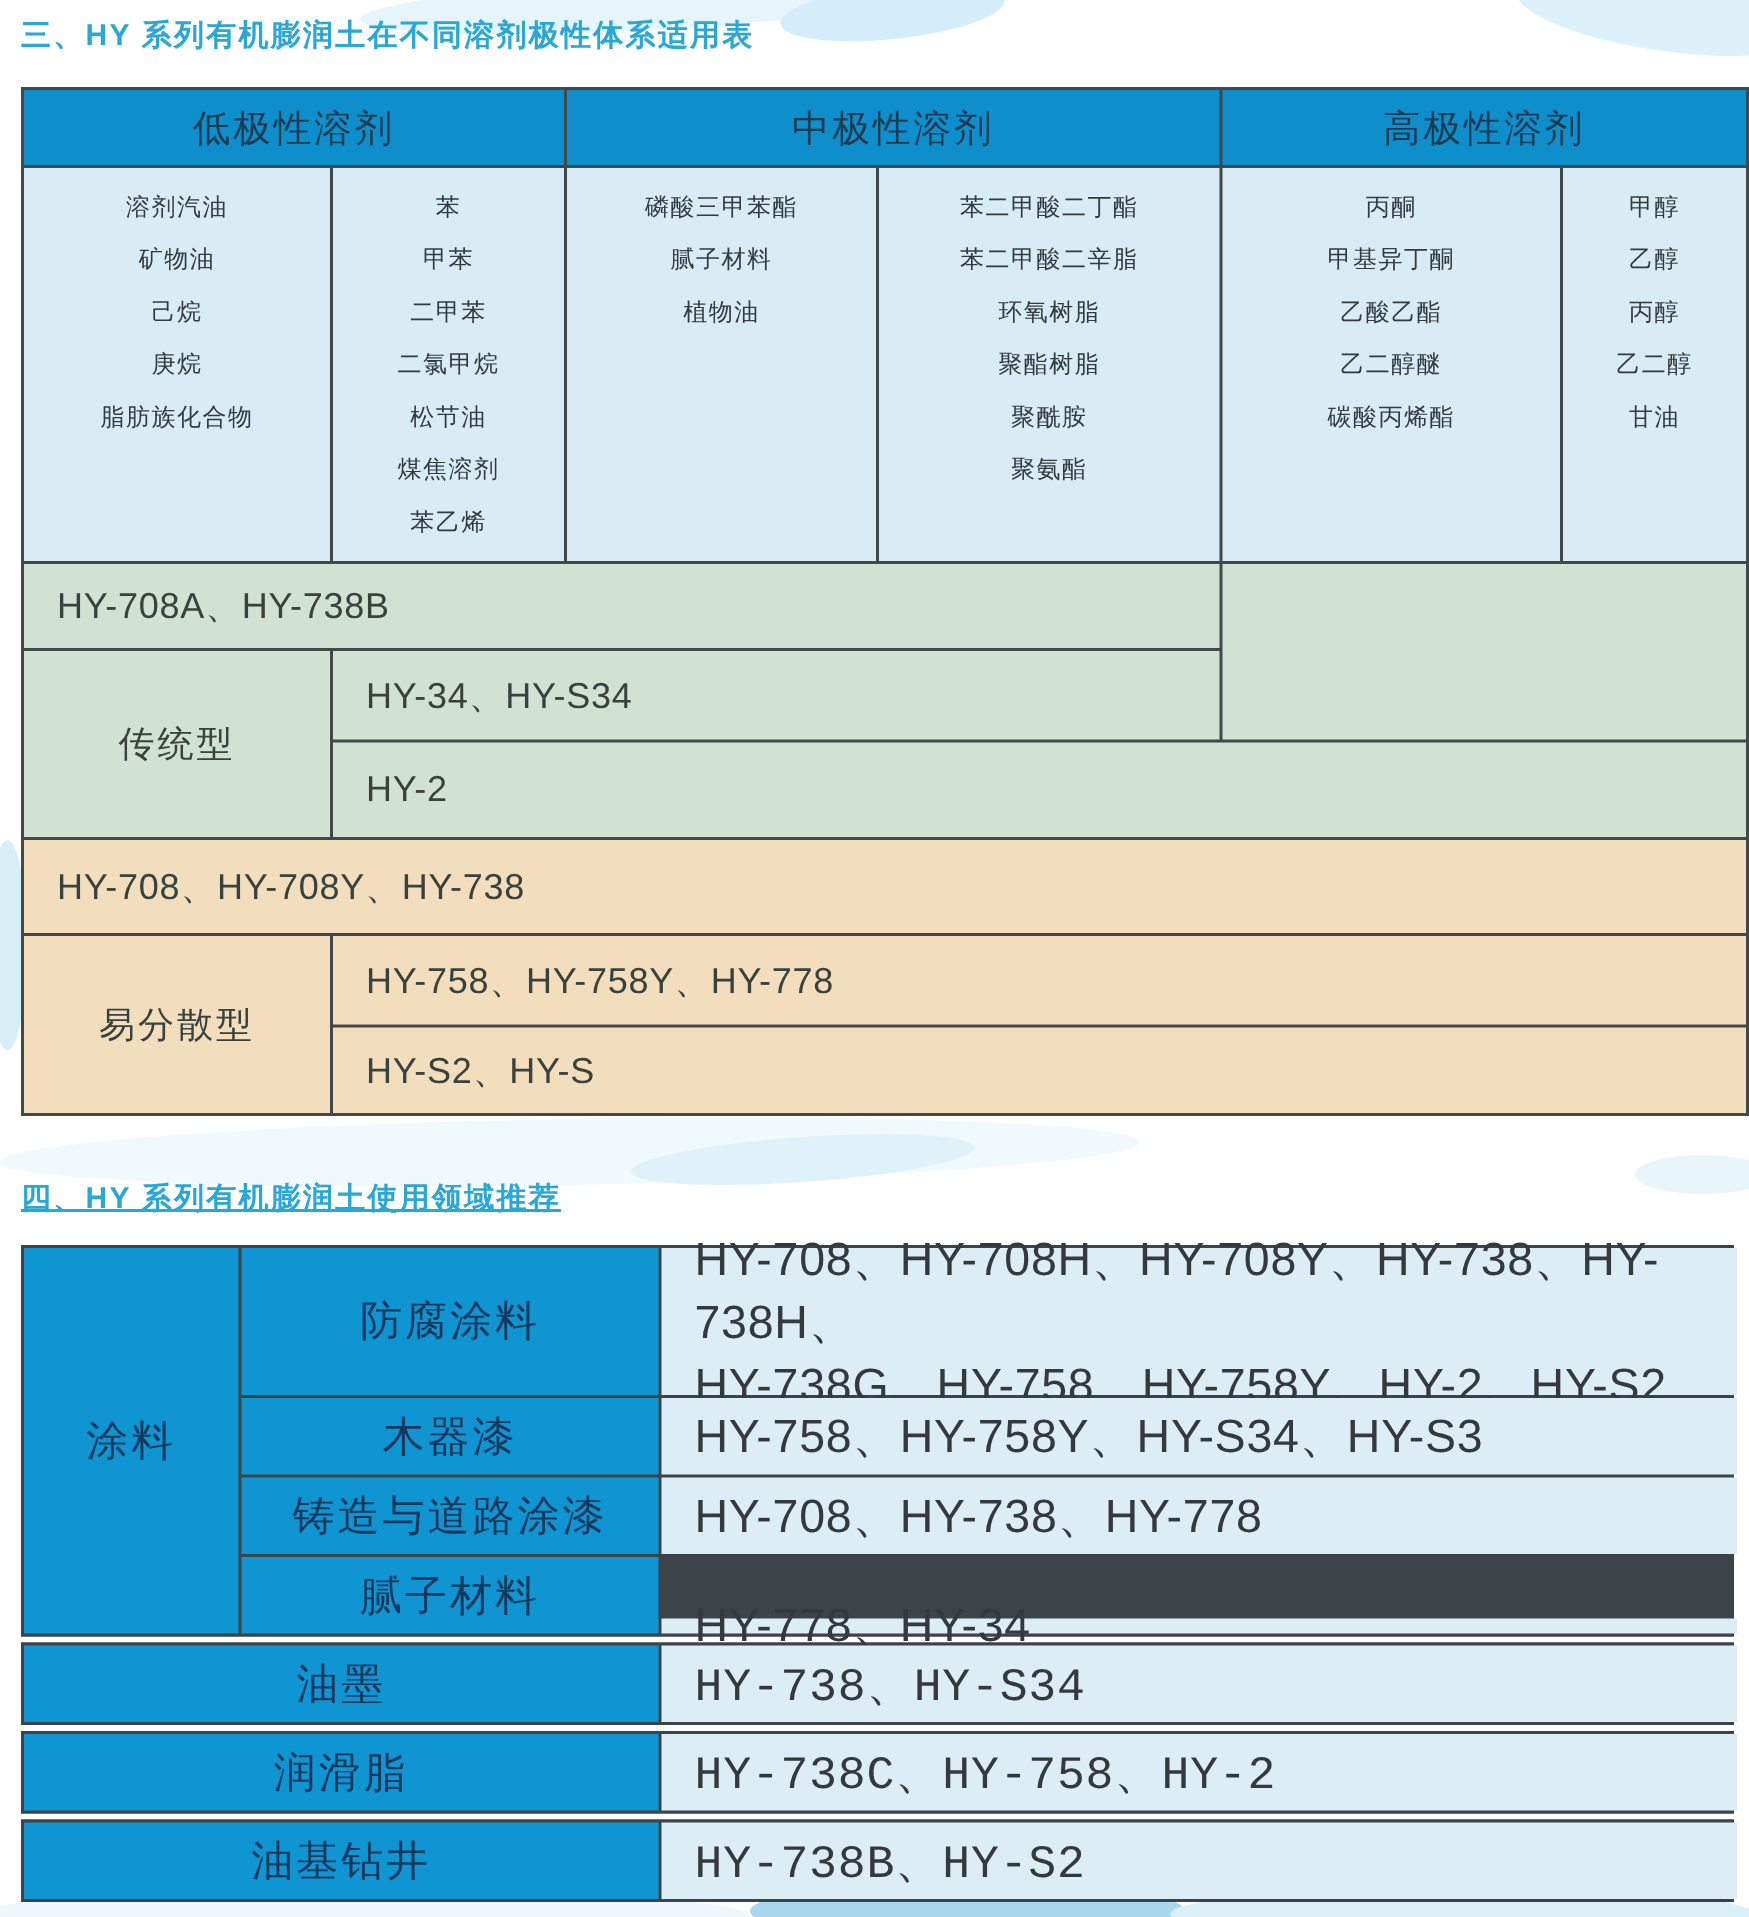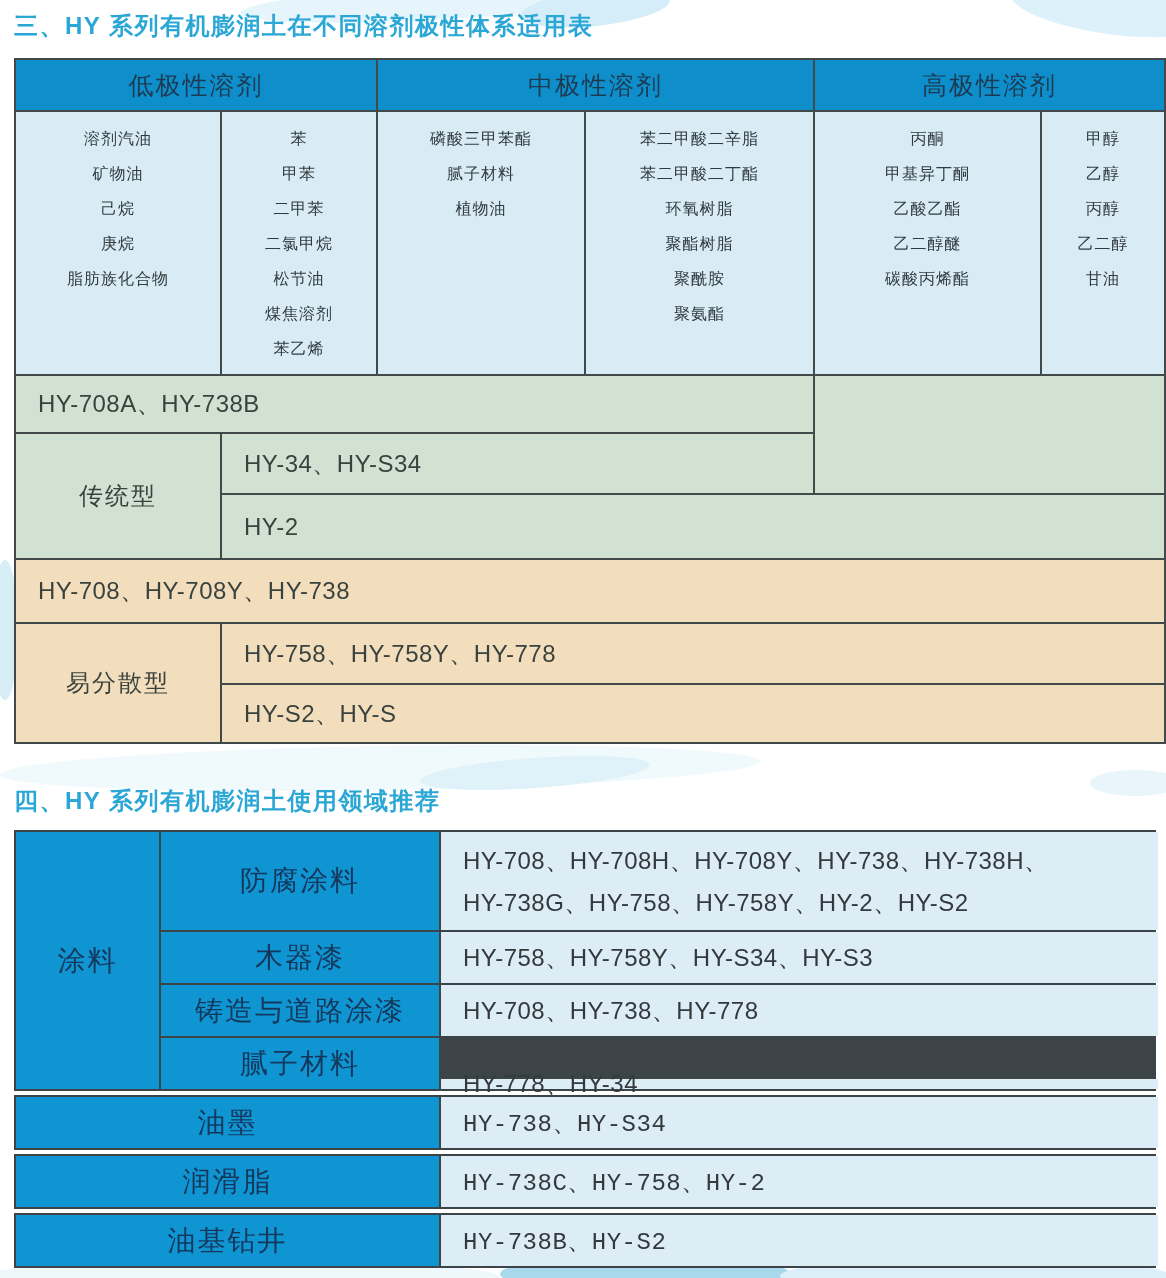--- a/index.html
+++ b/index.html
@@ -6,25 +6,25 @@
   body{
     width:1166px;height:1278px;
     background:#ffffff;
     font-family:"Liberation Sans","DejaVu Sans",sans-serif;
     position:relative;overflow:hidden;
   }
   .blob{position:absolute;border-radius:50%;pointer-events:none;}
 
   .sec-title{
     position:absolute;left:14px;
-    font-size:24px;font-weight:bold;color:#2ba7d6;
+    font-size:20px;font-weight:bold;color:#2ba7d6;
     letter-spacing:1.5px;white-space:nowrap;
   }
   #title3{top:10px;}
-  #title4{top:785px;}
+  #title4{top:785px;text-decoration:underline;}
 
   
   .t1{
     position:absolute;left:14px;top:58px;
     display:grid;
     grid-template-columns:204px 154px 206px 227px 225px 122px;
     grid-template-rows:50px 262px 56px 59px 63px 62px 59px 57px;
     gap:2px;
     background:#41494a;
     border:2px solid #41494a;
@@ -86,21 +86,21 @@
     margin-top:4px;
     font-family:Liberation Mono, monospace;
   }
   .bluecell{
     background:#1095d3;color:#14375c;
     font-size:28px;letter-spacing:2px;
     display:flex;align-items:center;justify-content:center;
   }
   .litecell{
     background:#dcedf5;color:#34393d;
-    font-size:24px;letter-spacing:0.5px;
+    font-size:31px;letter-spacing:0.5px;
     display:flex;align-items:center;padding-left:22px;
   }
   .litecell.twoline{
     flex-direction:column;align-items:flex-start;justify-content:center;
     line-height:42px;padding-top:2px;
   }
   .c-paint{grid-column:1;grid-row:1/5;}
   .c-f1{grid-column:2;grid-row:1;}
   .c-v1{grid-column:3;grid-row:1;}
   .c-f2{grid-column:2;grid-row:2;}
@@ -146,22 +146,22 @@
     <div>松节油</div>
     <div>煤焦溶剂</div>
     <div>苯乙烯</div>
   </div>
   <div class="solv s3">
     <div>磷酸三甲苯酯</div>
     <div>腻子材料</div>
     <div>植物油</div>
   </div>
   <div class="solv s4">
+    <div>苯二甲酸二丁酯</div>
     <div>苯二甲酸二辛脂</div>
-    <div>苯二甲酸二丁酯</div>
     <div>环氧树脂</div>
     <div>聚酯树脂</div>
     <div>聚酰胺</div>
     <div>聚氨酯</div>
   </div>
   <div class="solv s5">
     <div>丙酮</div>
     <div>甲基异丁酮</div>
     <div>乙酸乙酯</div>
     <div>乙二醇醚</div>

